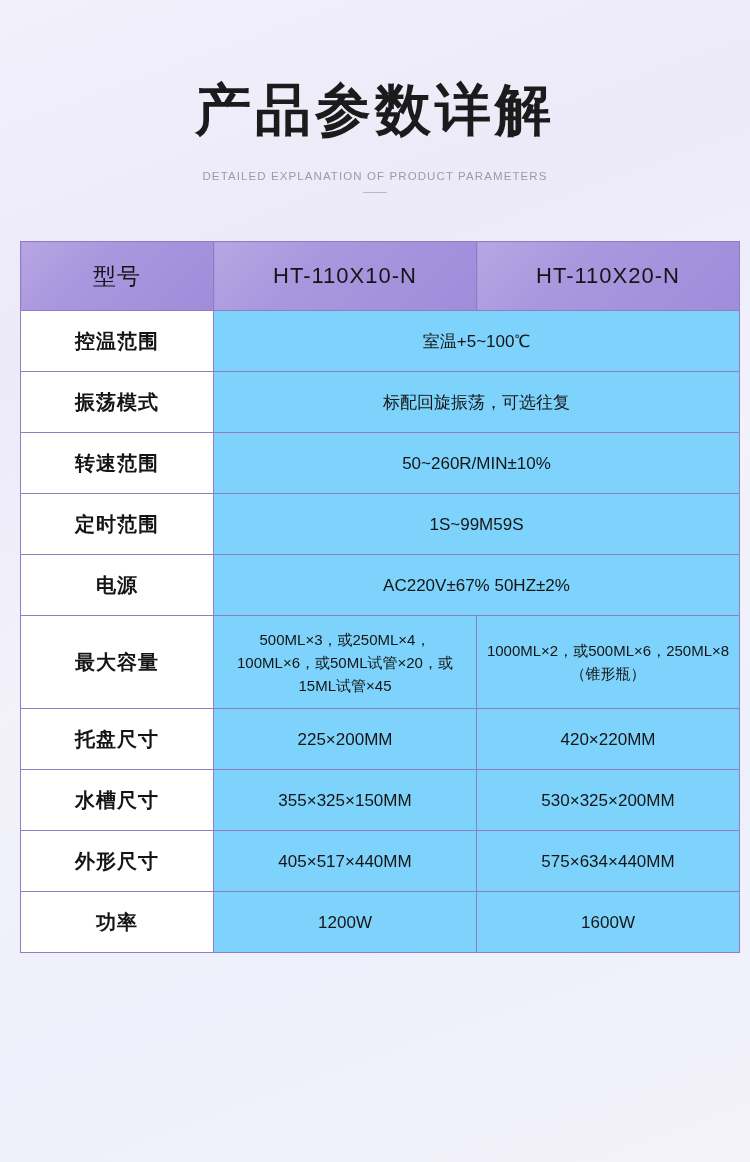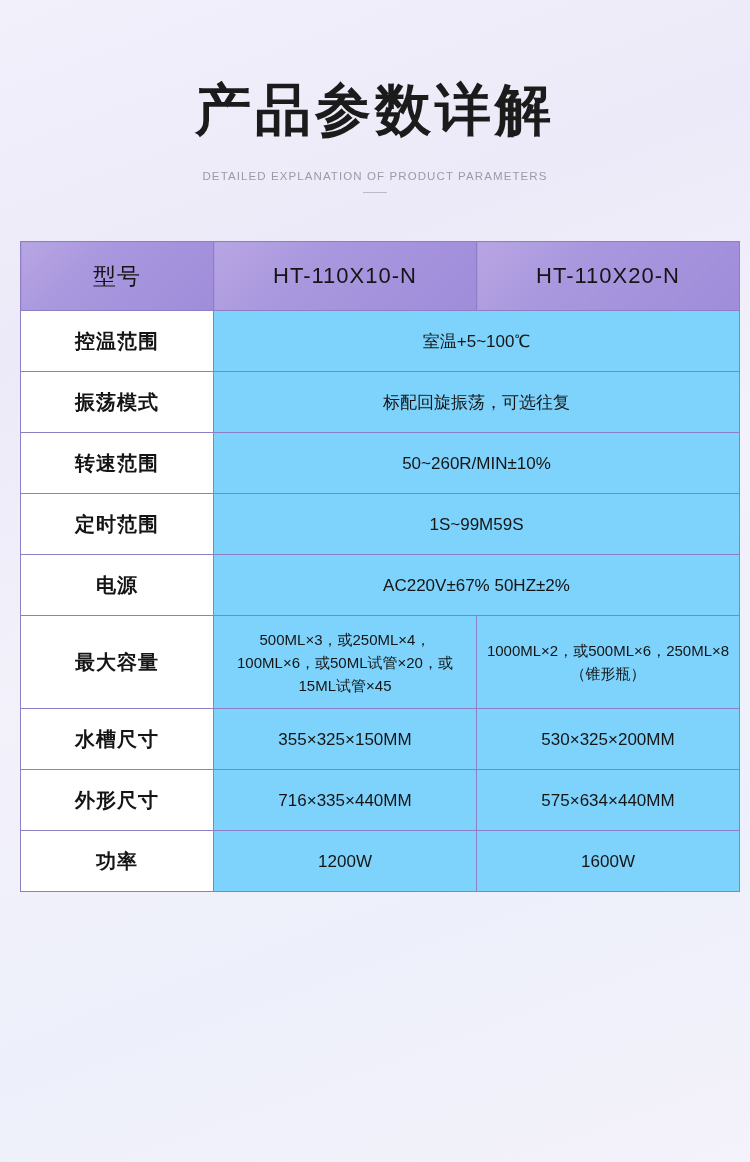--- a/index.html
+++ b/index.html
@@ -144,30 +144,35 @@
           <td class="label">电源</td>
           <td class="value" colspan="2">AC220V±67%  50HZ±2%</td>
         </tr>
 
         <tr>
           <td class="label" style="height:90px">最大容量</td>
           <td class="value small">500ML×3，或250ML×4，100ML×6，或50ML试管×20，或15ML试管×45</td>
           <td class="value small">1000ML×2，或500ML×6，250ML×8（锥形瓶）</td>
         </tr>
 
+        <tr>
+          <td class="label">托盘尺寸</td>
+          <td class="value">225×200MM</td>
+          <td class="value">420×220MM</td>
+        </tr>
 
         <tr>
           <td class="label">水槽尺寸</td>
           <td class="value">355×325×150MM</td>
           <td class="value">530×325×200MM</td>
         </tr>
 
         <tr>
           <td class="label">外形尺寸</td>
-          <td class="value">716×335×440MM</td>
+          <td class="value">405×517×440MM</td>
           <td class="value">575×634×440MM</td>
         </tr>
 
         <tr>
           <td class="label">功率</td>
           <td class="value">1200W</td>
           <td class="value">1600W</td>
         </tr>
 
       </tbody>

